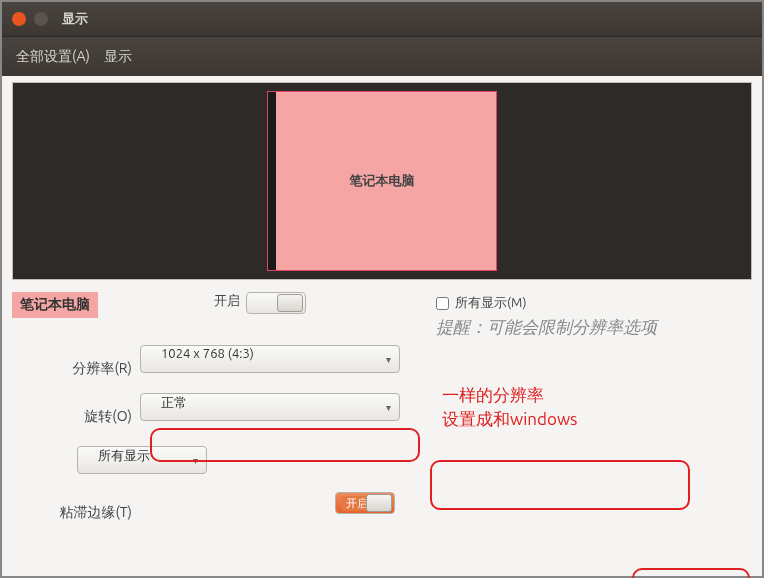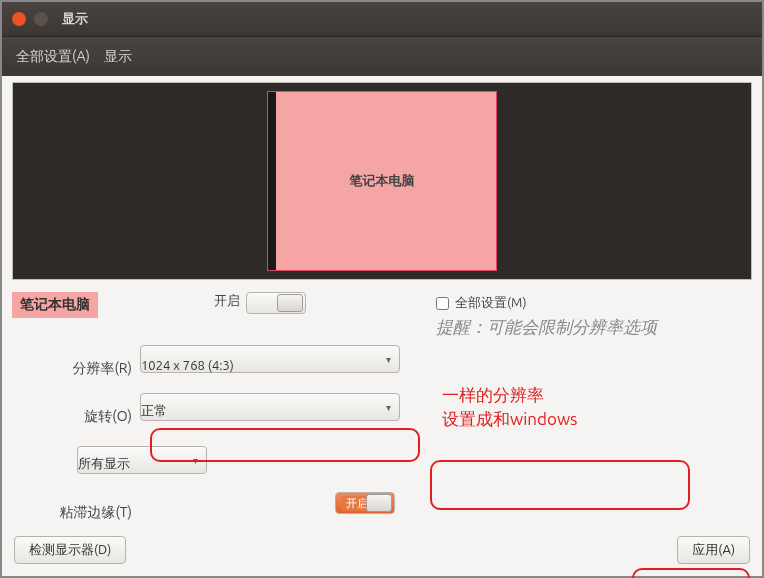--- a/index.html
+++ b/index.html
@@ -21,21 +21,21 @@
 
 .body-row { display: flex; margin-top: 12px; }
 .left-col { width: 410px; }
 .right-col { flex: 1; padding-left: 14px; }
 
 .display-badge { background: #f6a5a5; color: #333; font-size: 14px; font-weight: bold; padding: 4px 8px; display: inline-block; }
 .switch-label { font-size: 13px; color: #444; margin-right: 6px; }
 
 .form-row { display: flex; align-items: center; margin-bottom: 10px; }
 .form-label { width: 128px; text-align: right; color: #444; font-size: 14px; padding-right: 8px; margin-top: 20px; }
-.combo { flex: 1; max-width: 260px; height: 28px; background: linear-gradient(#fafaf9, #e8e6e2); border: 1px solid #b6b2ac; border-radius: 4px; display: flex; align-items: flex-end; padding: 0 0; font-size: 13px; color: #333; position: relative; cursor: pointer; }
+.combo { flex: 1; max-width: 260px; height: 28px; background: linear-gradient(#fafaf9, #e8e6e2); border: 1px solid #b6b2ac; border-radius: 4px; display: flex; align-items: flex-start; padding: 0 20px; font-size: 13px; color: #333; position: relative; cursor: pointer; }
 .combo.narrow { max-width: 130px; margin-left: 65px; }
 .combo .arrow { position: absolute; right: 8px; top: 50%; transform: translateY(-50%); font-size: 10px; color: #666; }
 
 .highlight-box { position: absolute; border: 2px solid #e02020; border-radius: 10px; pointer-events: none; }
 .hl-res { left: 148px; top: 352px; width: 270px; height: 34px; }
 .hl-right { left: 428px; top: 384px; width: 260px; height: 50px; }
 .hl-apply { left: 630px; top: 492px; width: 118px; height: 34px; }
 
 .annotation { color: #e02020; font-family: "SimSun", serif; font-size: 17px; line-height: 1.4; padding: 4px 0 0 6px; }
 
@@ -127,36 +127,32 @@
             <span class="on-text">开启</span>
             <div class="knob"></div>
           </div>
         </div>
 
       </div>
 
       <div class="right-col">
         <div class="mirror-row">
           <input type="checkbox" style="">
-          <span>全部设置(M)</span>
+          <span>所有显示(M)</span>
         </div>
         <div class="hint">提醒：可能会限制分辨率选项</div>
 
         <div style="height:40px;"></div>
         <div class="annotation">
           <div>一样的分辨率</div>
           <div>设置成和windows</div>
         </div>
       </div>
 
     </div>
 
     <div class="highlight-box hl-res"></div>
     <div class="highlight-box hl-right"></div>
     <div class="highlight-box hl-apply"></div>
 
-    <div class="bottom-row">
-      <button class="btn">检测显示器(D)</button>
-      <button class="btn">应用(A)</button>
-    </div>
 
   </div>
 </div>
 
 </body></html>

